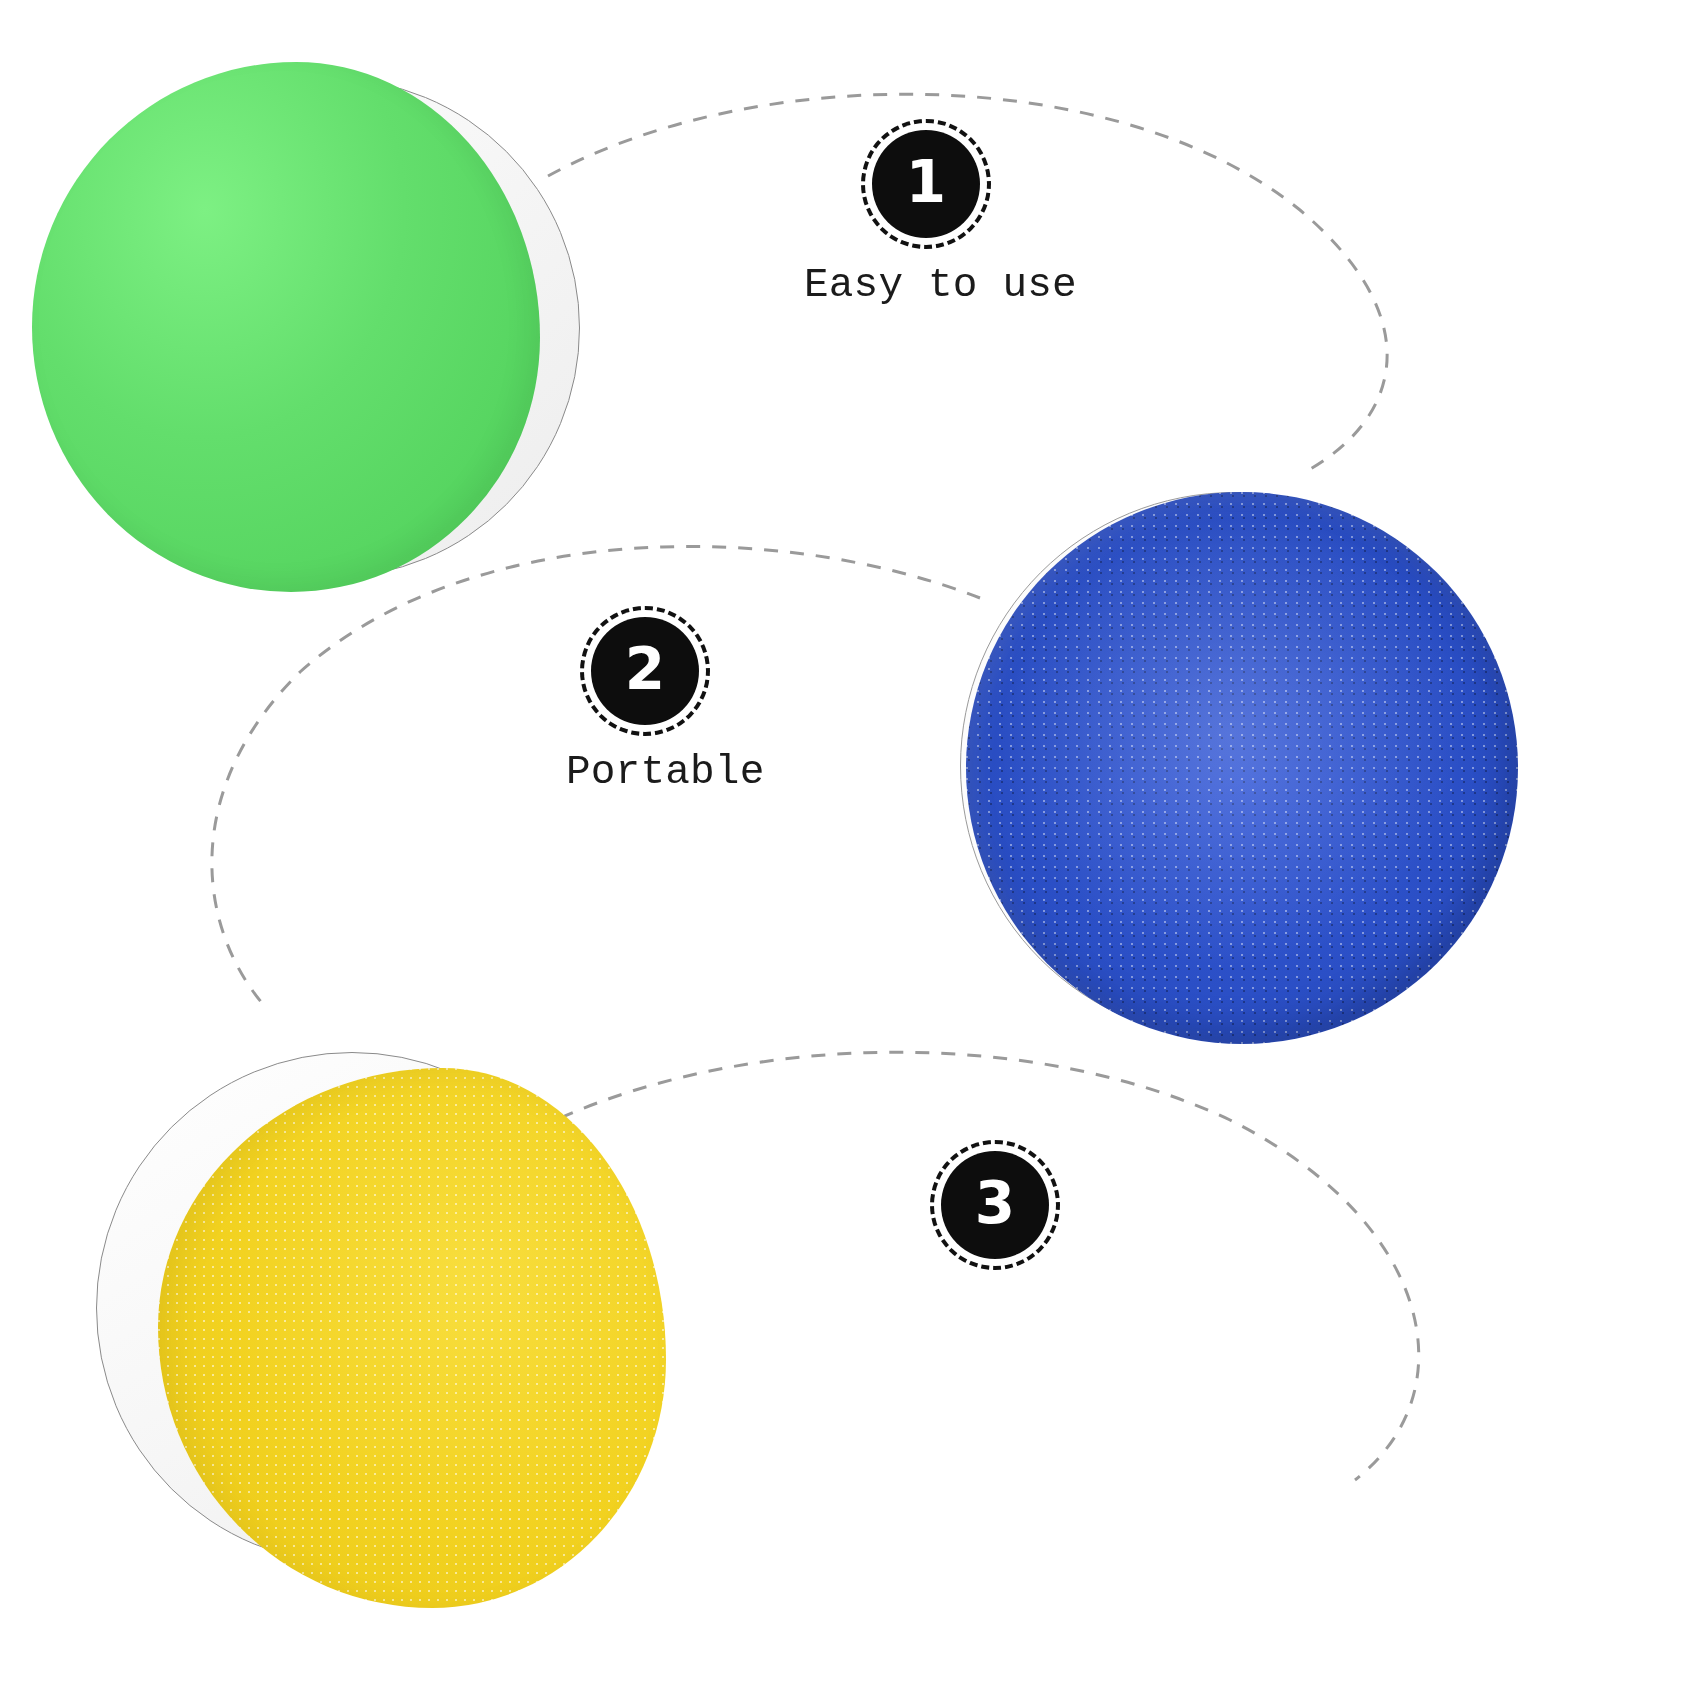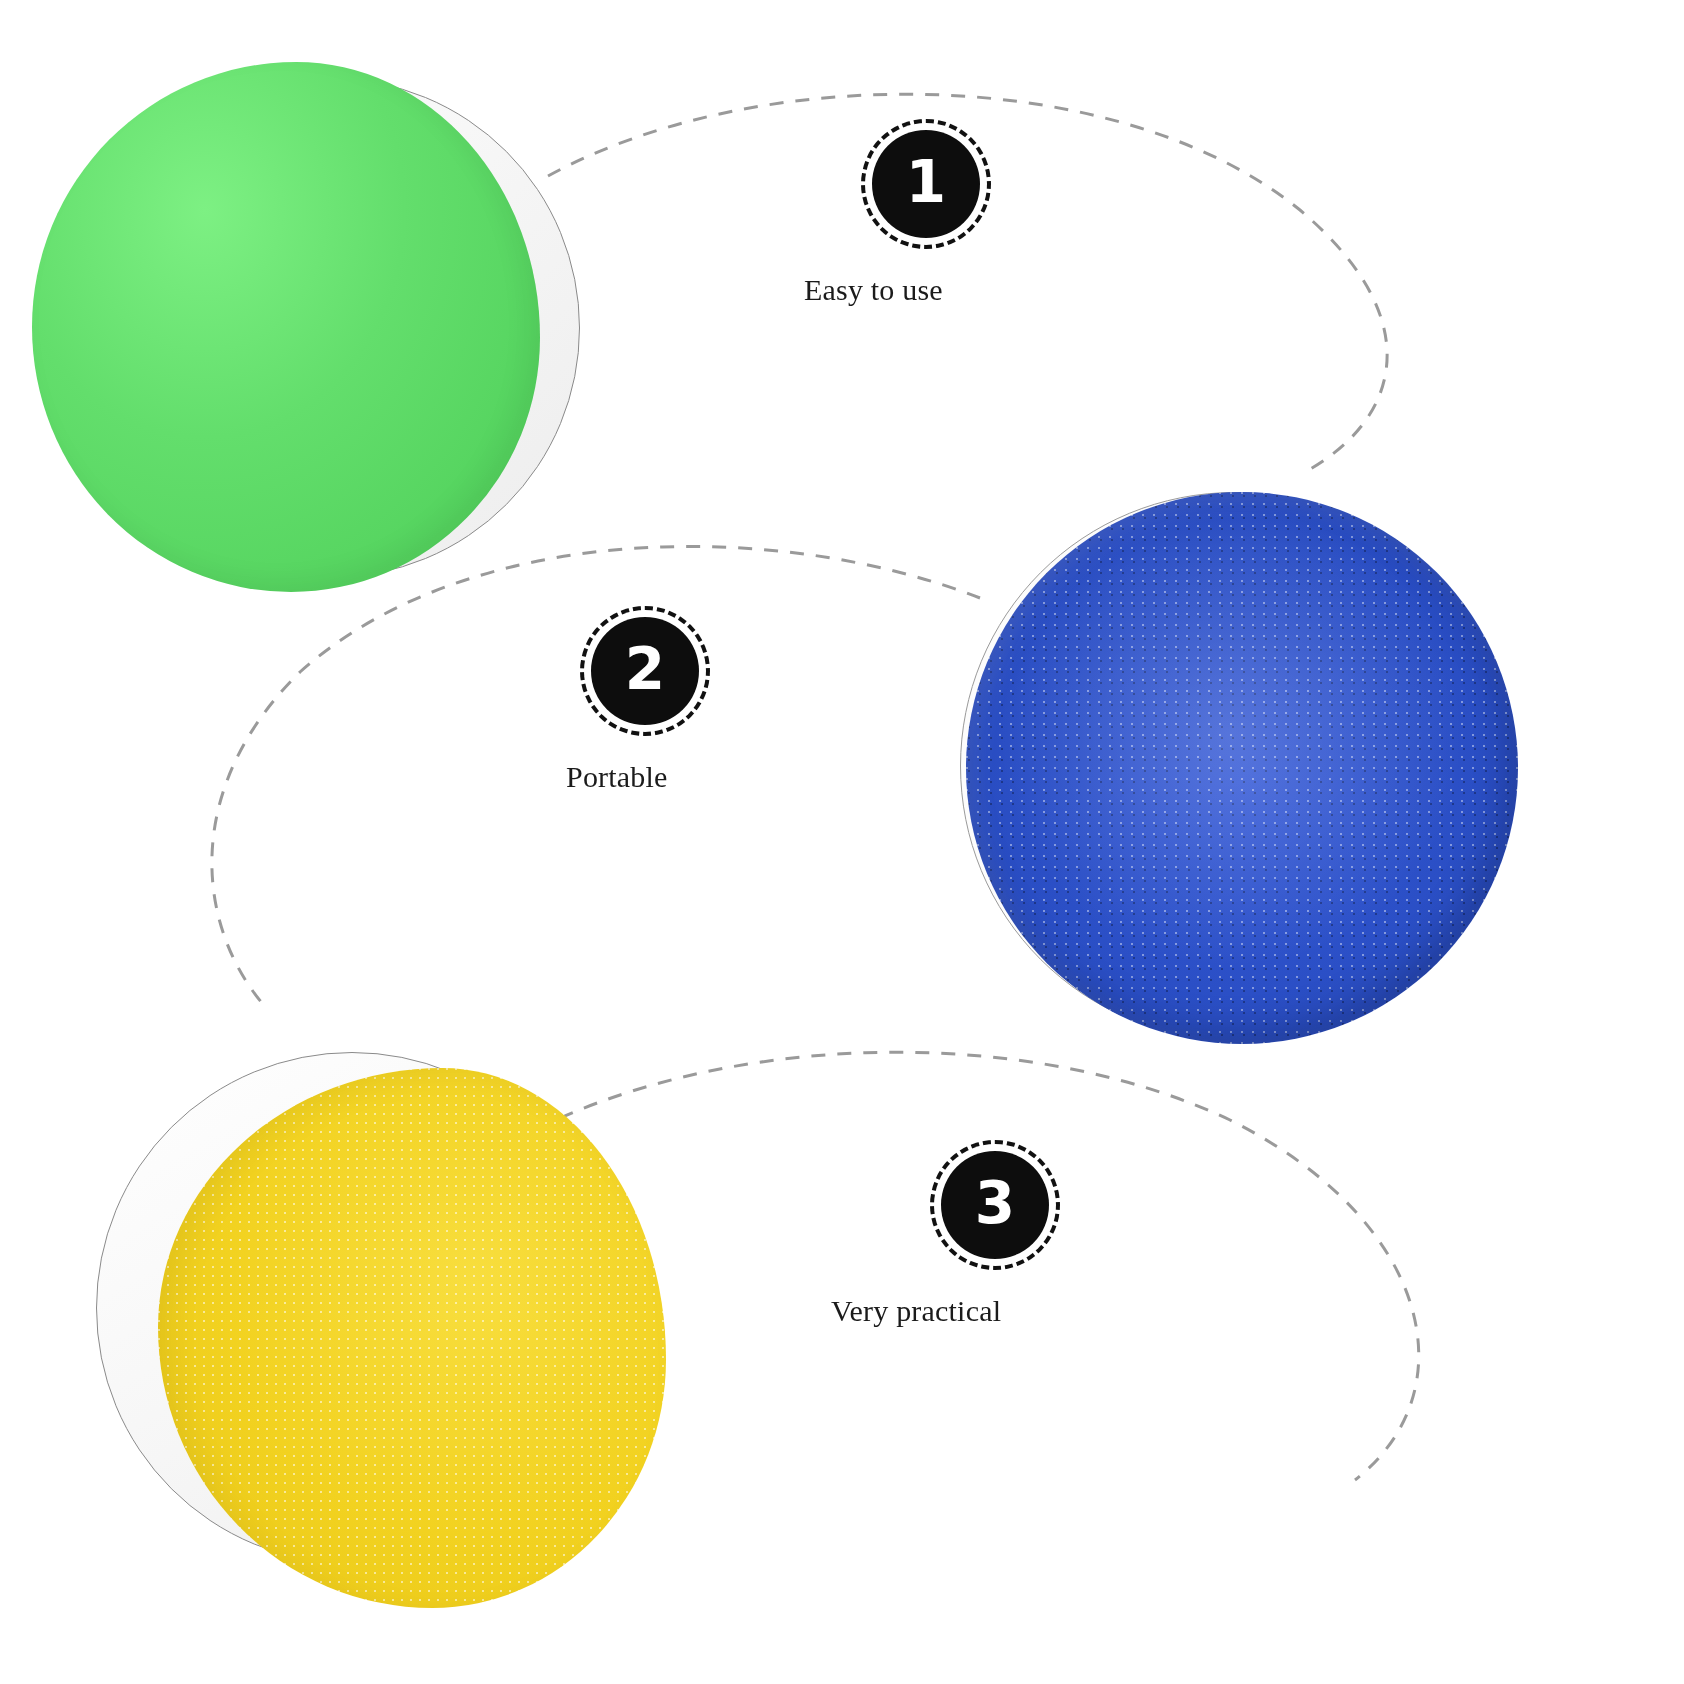--- a/index.html
+++ b/index.html
@@ -120,23 +120,23 @@
     position: absolute;
     left: -11px; top: -11px;
     right: -11px; bottom: -11px;
     border-radius: 50%;
     border: 4px dashed #111111;
     box-sizing: border-box;
   }
   .badge-num { position: relative; z-index: 2; transform: translateY(-2px); }
 
   .step-label {
-    margin-top: 35px;
-    font-family: Liberation Serif, serif;
-    font-size: 30px;
+    margin-top: 24px;
+    font-family: Liberation Mono, monospace;
+    font-size: 41px;
     font-weight: 400;
     color: #1b1b1b;
     white-space: nowrap;
     letter-spacing: .2px;
   }
 
   
   #step-1 { left: 872px; top: 130px; }
   #step-1 .step-label { margin-left: -68px; }
 
@@ -183,16 +183,15 @@
     <div class="badge">
       <span class="badge-num">2</span>
     </div>
     <div class="step-label">Portable</div>
   </div>
 
   <div class="step" id="step-3">
     <div class="badge">
       <span class="badge-num">3</span>
     </div>
-    <div class="step-label">Very practical</div>
   </div>
 
 </div>
 
 </body></html>

